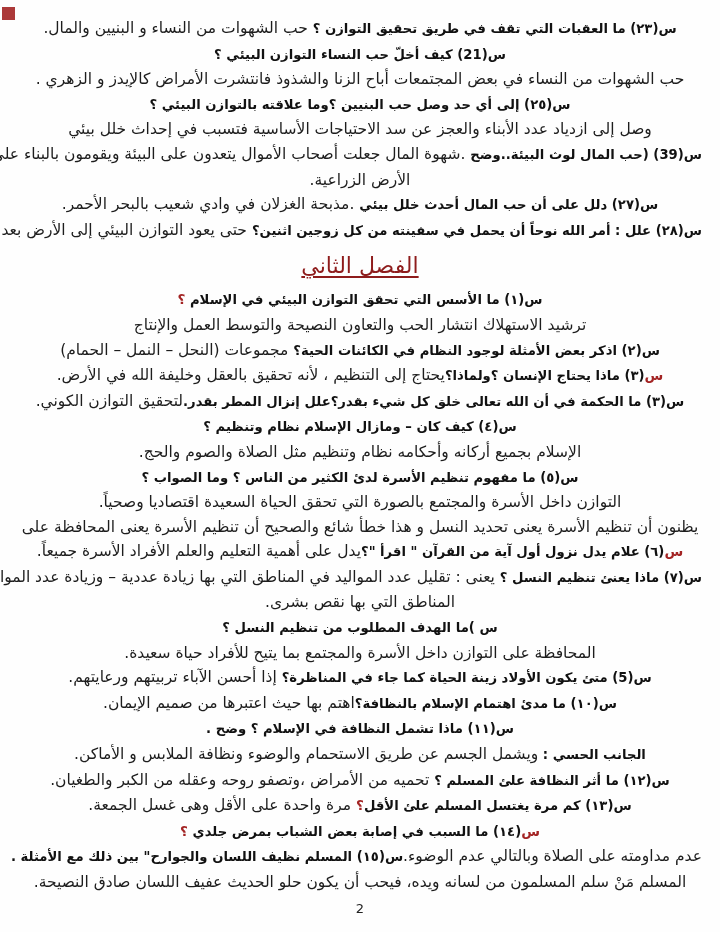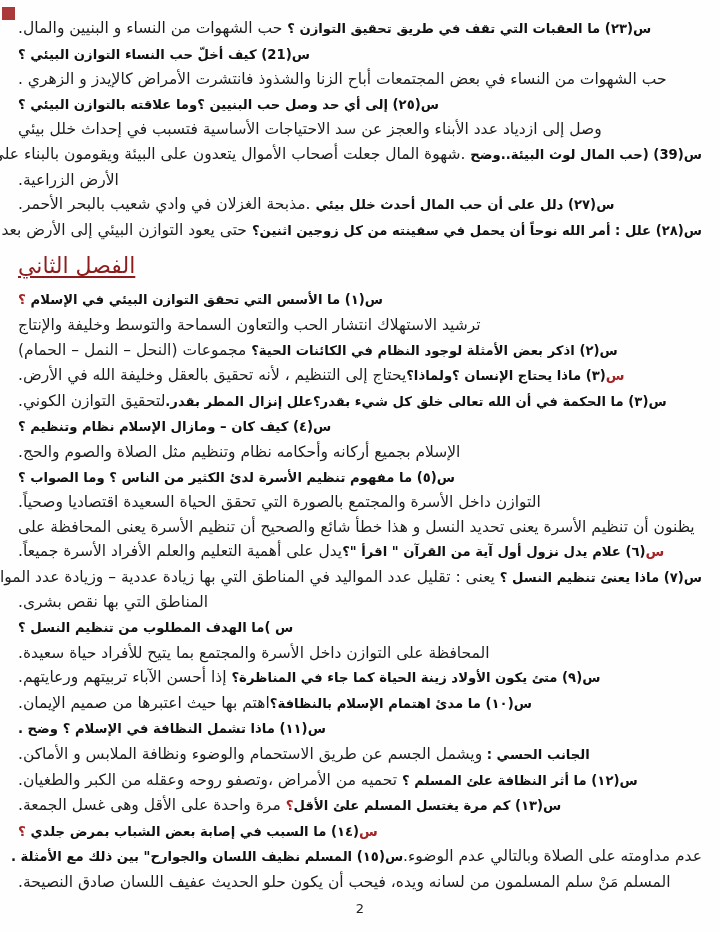--- a/index.html
+++ b/index.html
@@ -23,21 +23,21 @@
     position:absolute;
     top:7px;right:auto;left:2px;
     width:13px;height:13px;
     background:var(--accent-red,#8e1c1c);
     opacity:.9;
   }
   .doc-body{direction:rtl;}
   .line{
     margin:0;
     padding:0;
-    text-align:left;
+    text-align:center;
     line-height:24.6px;
     white-space:nowrap;
     direction:rtl;
   }
   .seg-a{
     font-size:15.5px;
     color:var(--text-color,#1d1d1d);
     letter-spacing:0px;
   }
   .seg-q{
@@ -81,35 +81,35 @@
       <p class="line"><span class="seg-q">س(21) كيف أخلّ حب النساء التوازن البيئي ؟</span></p>
       <p class="line"><span class="seg-a">حب الشهوات من النساء في بعض المجتمعات أباح الزنا والشذوذ فانتشرت الأمراض كالإيدز و الزهري .</span></p>
       <p class="line"><span class="seg-q">س(٢٥) إلى أي حد وصل حب البنيين ؟وما علاقته بالتوازن البيئي ؟</span></p>
       <p class="line"><span class="seg-a">وصل إلى ازدياد عدد الأبناء والعجز عن سد الاحتياجات الأساسية فتسبب في إحداث خلل بيئي</span></p>
       <p class="line"><span class="seg-q">س(39) (حب المال لوث البيئة..وضح</span><span class="seg-a"> .شهوة المال جعلت أصحاب الأموال يتعدون على البيئة ويقومون بالبناء على</span></p>
       <p class="line"><span class="seg-a">الأرض الزراعية.</span></p>
       <p class="line"><span class="seg-q">س(٢٧) دلل على أن حب المال أحدث خلل بيئي</span><span class="seg-a"> .مذبحة الغزلان في وادي شعيب بالبحر الأحمر.</span></p>
       <p class="line"><span class="seg-q">س(٢٨) علل : أمر الله نوحاً أن يحمل في سفينته من كل زوجين اثنين؟</span><span class="seg-a"> حتى يعود التوازن البيئي إلى الأرض بعد الطوفان</span></p>
       <p class="line line-heading"><span class="seg-h">الفصل الثاني</span></p>
       <p class="line"><span class="seg-q">س(١) ما الأسس التي تحقق التوازن البيئي في الإسلام </span><span class="seg-red">؟</span></p>
-      <p class="line"><span class="seg-a">ترشيد الاستهلاك انتشار الحب والتعاون السماحة والتوسط وخليفة والإنتاج</span></p>
+      <p class="line"><span class="seg-a">ترشيد الاستهلاك انتشار الحب والتعاون النصيحة والتوسط العمل والإنتاج</span></p>
       <p class="line"><span class="seg-q">س(٢) اذكر بعض الأمثلة لوجود النظام في الكائنات الحية؟</span><span class="seg-a"> مجموعات (النحل – النمل – الحمام)</span></p>
       <p class="line"><span class="seg-red">س</span><span class="seg-q">(٣) ماذا يحتاج الإنسان ؟ولماذا؟</span><span class="seg-a">يحتاج إلى التنظيم ، لأنه تحقيق بالعقل وخليفة الله في الأرض.</span></p>
       <p class="line"><span class="seg-q">س(٣) ما الحكمة في أن الله  تعالى خلق كل شيء بقدر؟علل إنزال المطر بقدر.</span><span class="seg-a">لتحقيق التوازن الكوني.</span></p>
       <p class="line"><span class="seg-q">س(٤) كيف كان – ومازال الإسلام  نظام وتنظيم ؟</span></p>
       <p class="line"><span class="seg-a">الإسلام بجميع أركانه وأحكامه نظام وتنظيم مثل الصلاة والصوم والحج.</span></p>
       <p class="line"><span class="seg-q">س(٥) ما مفهوم تنظيم  الأسرة لدئ الكثير من الناس ؟ وما الصواب ؟</span></p>
       <p class="line"><span class="seg-a">التوازن داخل الأسرة والمجتمع بالصورة التي تحقق الحياة السعيدة اقتصاديا وصحياً.</span></p>
       <p class="line"><span class="seg-a">يظنون أن تنظيم الأسرة يعنى تحديد النسل و هذا خطأ شائع والصحيح أن تنظيم الأسرة يعنى المحافظة على</span></p>
       <p class="line"><span class="seg-red">س</span><span class="seg-q">(٦) علام يدل نزول أول آية من القرآن " اقرأ "؟</span><span class="seg-a">يدل على أهمية التعليم والعلم الأفراد الأسرة جميعاً.</span></p>
       <p class="line"><span class="seg-q">س(٧) ماذا يعنئ تنظيم النسل ؟</span><span class="seg-a"> يعنى : تقليل عدد المواليد في المناطق التي بها زيادة عددية – وزيادة عدد المواليد في</span></p>
       <p class="line"><span class="seg-a">المناطق التي بها نقص بشرى.</span></p>
       <p class="line"><span class="seg-q">س )ما الهدف المطلوب من تنظيم النسل ؟</span></p>
       <p class="line"><span class="seg-a">المحافظة على التوازن داخل الأسرة والمجتمع بما يتيح للأفراد حياة سعيدة.</span></p>
-      <p class="line"><span class="seg-q">س(٩) متئ يكون الأولاد زينة الحياة كما جاء في المناظرة؟</span><span class="seg-a"> إذا أحسن الآباء تربيتهم ورعايتهم.</span></p>
+      <p class="line"><span class="seg-q">س(5) متئ يكون الأولاد زينة الحياة كما جاء في المناظرة؟</span><span class="seg-a"> إذا أحسن الآباء تربيتهم ورعايتهم.</span></p>
       <p class="line"><span class="seg-q">س(١٠) ما مدئ اهتمام الإسلام بالنظافة؟</span><span class="seg-a">اهتم بها حيث اعتبرها من صميم الإيمان.</span></p>
       <p class="line"><span class="seg-q">س(١١) ماذا تشمل النظافة في الإسلام ؟ وضح .</span></p>
       <p class="line"><span class="seg-q">الجانب الحسي : </span><span class="seg-a">ويشمل الجسم عن طريق الاستحمام والوضوء ونظافة الملابس و الأماكن.</span></p>
       <p class="line"><span class="seg-q">س(١٢) ما أثر النظافة علئ المسلم ؟</span><span class="seg-a"> تحميه من الأمراض ،وتصفو روحه وعقله من الكبر والطغيان.</span></p>
       <p class="line"><span class="seg-q">س(١٣) كم مرة يغتسل المسلم علئ الأقل</span><span class="seg-red">؟</span><span class="seg-a"> مرة واحدة على الأقل وهى غسل الجمعة.</span></p>
       <p class="line"><span class="seg-red">س</span><span class="seg-q">(١٤) ما السبب في إصابة بعض الشباب بمرض جلدي </span><span class="seg-red">؟</span></p>
       <p class="line"><span class="seg-a">عدم مداومته على الصلاة وبالتالي عدم الوضوء.</span><span class="seg-q">س(١٥) المسلم نظيف اللسان والجوارح" بين ذلك مع الأمثلة .</span></p>
       <p class="line"><span class="seg-a">المسلم مَنْ سلم المسلمون من لسانه ويده، فيحب أن يكون حلو الحديث عفيف اللسان صادق النصيحة.</span></p>
     </div>
   <div class="page-number">2</div>

